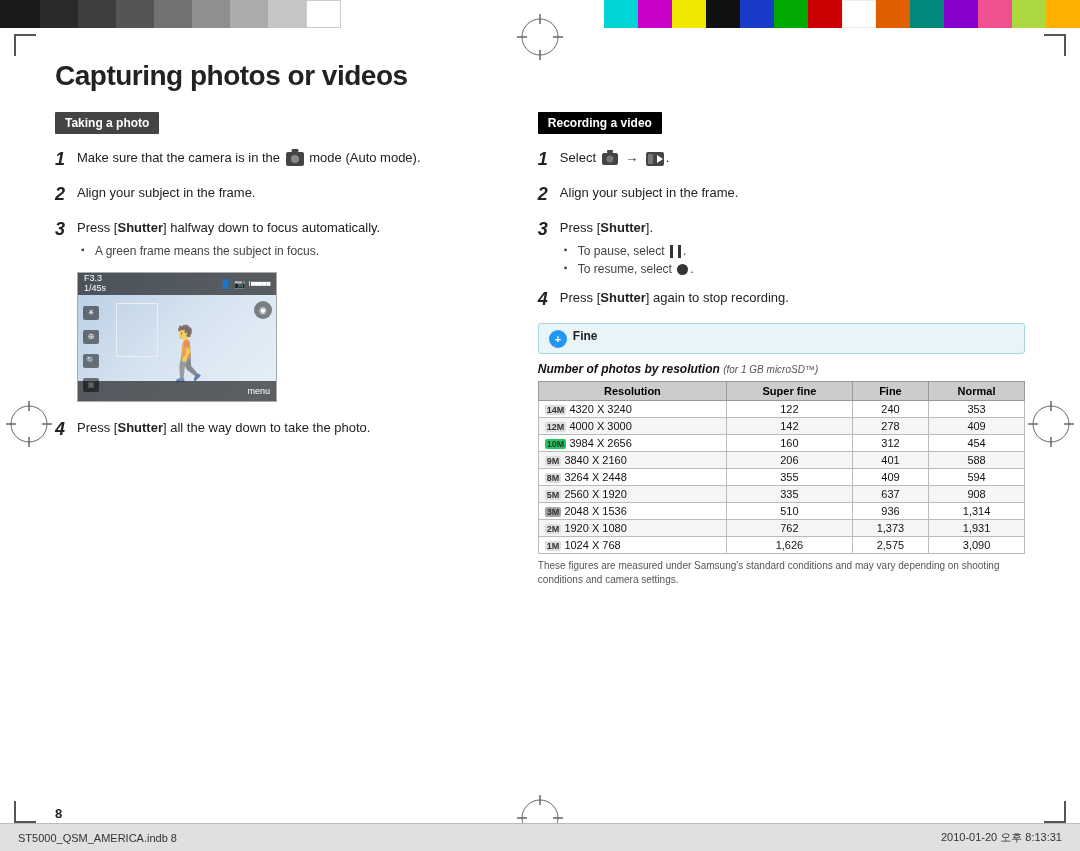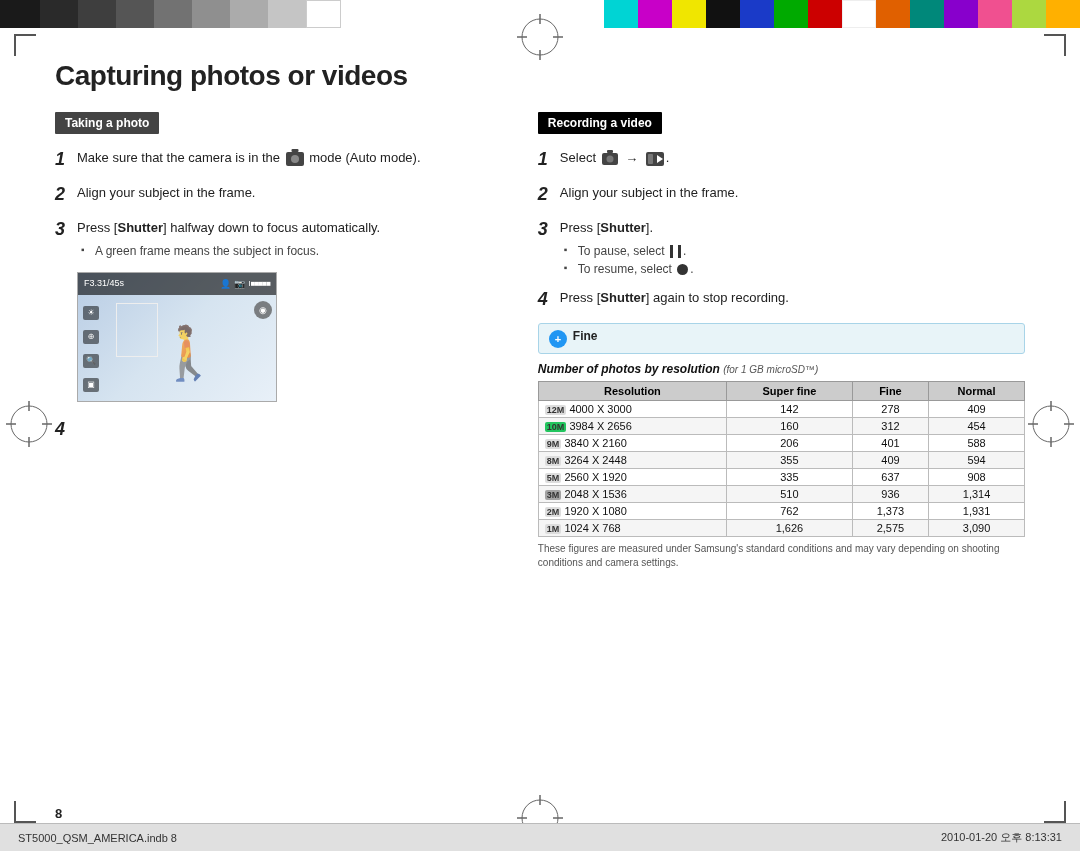--- a/index.html
+++ b/index.html
@@ -447,21 +447,21 @@
               <li>A green frame means the subject in focus.</li>
             </ul>
           </span>
         </li>
       </ol>
 
       
       <div class="viewfinder-container">
 
         <div class="vf-top-bar">
-          <div style="display:flex;flex-direction:row;line-height:1.1;">
+          <div style="display:flex;flex-direction:column;line-height:1.1;">
             <span>F3.3</span>
             <span>1/45s</span>
           </div>
           <div style="display:flex;align-items:center;gap:3px;">
 
             <span style="font-size:9px;">👤</span>
 
             <span style="font-size:9px;">📷</span>
             <span style="font-size:8px;letter-spacing:-1px;">I ■■■■■</span>
           </div>
@@ -475,25 +475,31 @@
         </div>
 
         <div style="position:absolute;bottom:22px;right:55px;font-size:52px;color:rgba(180,195,215,0.7);line-height:1;">🚶</div>
 
         <div style="position:absolute;top:30px;left:38px;width:42px;height:54px;border:1.5px solid #eee;"></div>
 
         <div class="vf-right-icons">
           <div style="width:18px;height:18px;background:rgba(80,80,80,0.7);border-radius:50%;display:flex;align-items:center;justify-content:center;font-size:9px;color:#fff;">◉</div>
         </div>
 
+        <div class="vf-bottom-bar">
+          <span>menu</span>
+        </div>
       </div>
 
       
       <div class="step-item" style="margin-top:10px;">
         <span class="step-num">4</span>
+        <span class="step-content">
+          Press [<span class="shutter-bold">Shutter</span>] all the way down to take the photo.
+        </span>
       </div>
     </div>
 
     <div class="right-col">
       <div class="section-header green">Recording a video</div>
 
       <ol class="steps-list">
 
         <li class="step-item">
           <span class="step-num">1</span>
@@ -562,20 +568,26 @@
       <table class="res-table">
         <thead>
           <tr>
             <th>Resolution</th>
             <th>Super fine</th>
             <th>Fine</th>
             <th>Normal</th>
           </tr>
         </thead>
         <tbody id="res-tbody">
+        <tr>
+              <td class="res-name"><span style="font-size:9px;font-weight:bold;color:#333;background:#ddd;border-radius:2px;padding:0 2px;margin-right:3px;">14M</span>4320 X 3240</td>
+              <td>122</td>
+              <td>240</td>
+              <td>353</td>
+            </tr>
             <tr>
               <td class="res-name"><span style="font-size:9px;font-weight:bold;color:#333;background:#ddd;border-radius:2px;padding:0 2px;margin-right:3px;">12M</span>4000 X 3000</td>
               <td>142</td>
               <td>278</td>
               <td>409</td>
             </tr>
             <tr>
               <td class="res-name"><span style="font-size:9px;font-weight:bold;color:#333;background:#22c55e;border-radius:2px;padding:0 2px;margin-right:3px;">10M</span>3984 X 2656</td>
               <td>160</td>
               <td>312</td>

